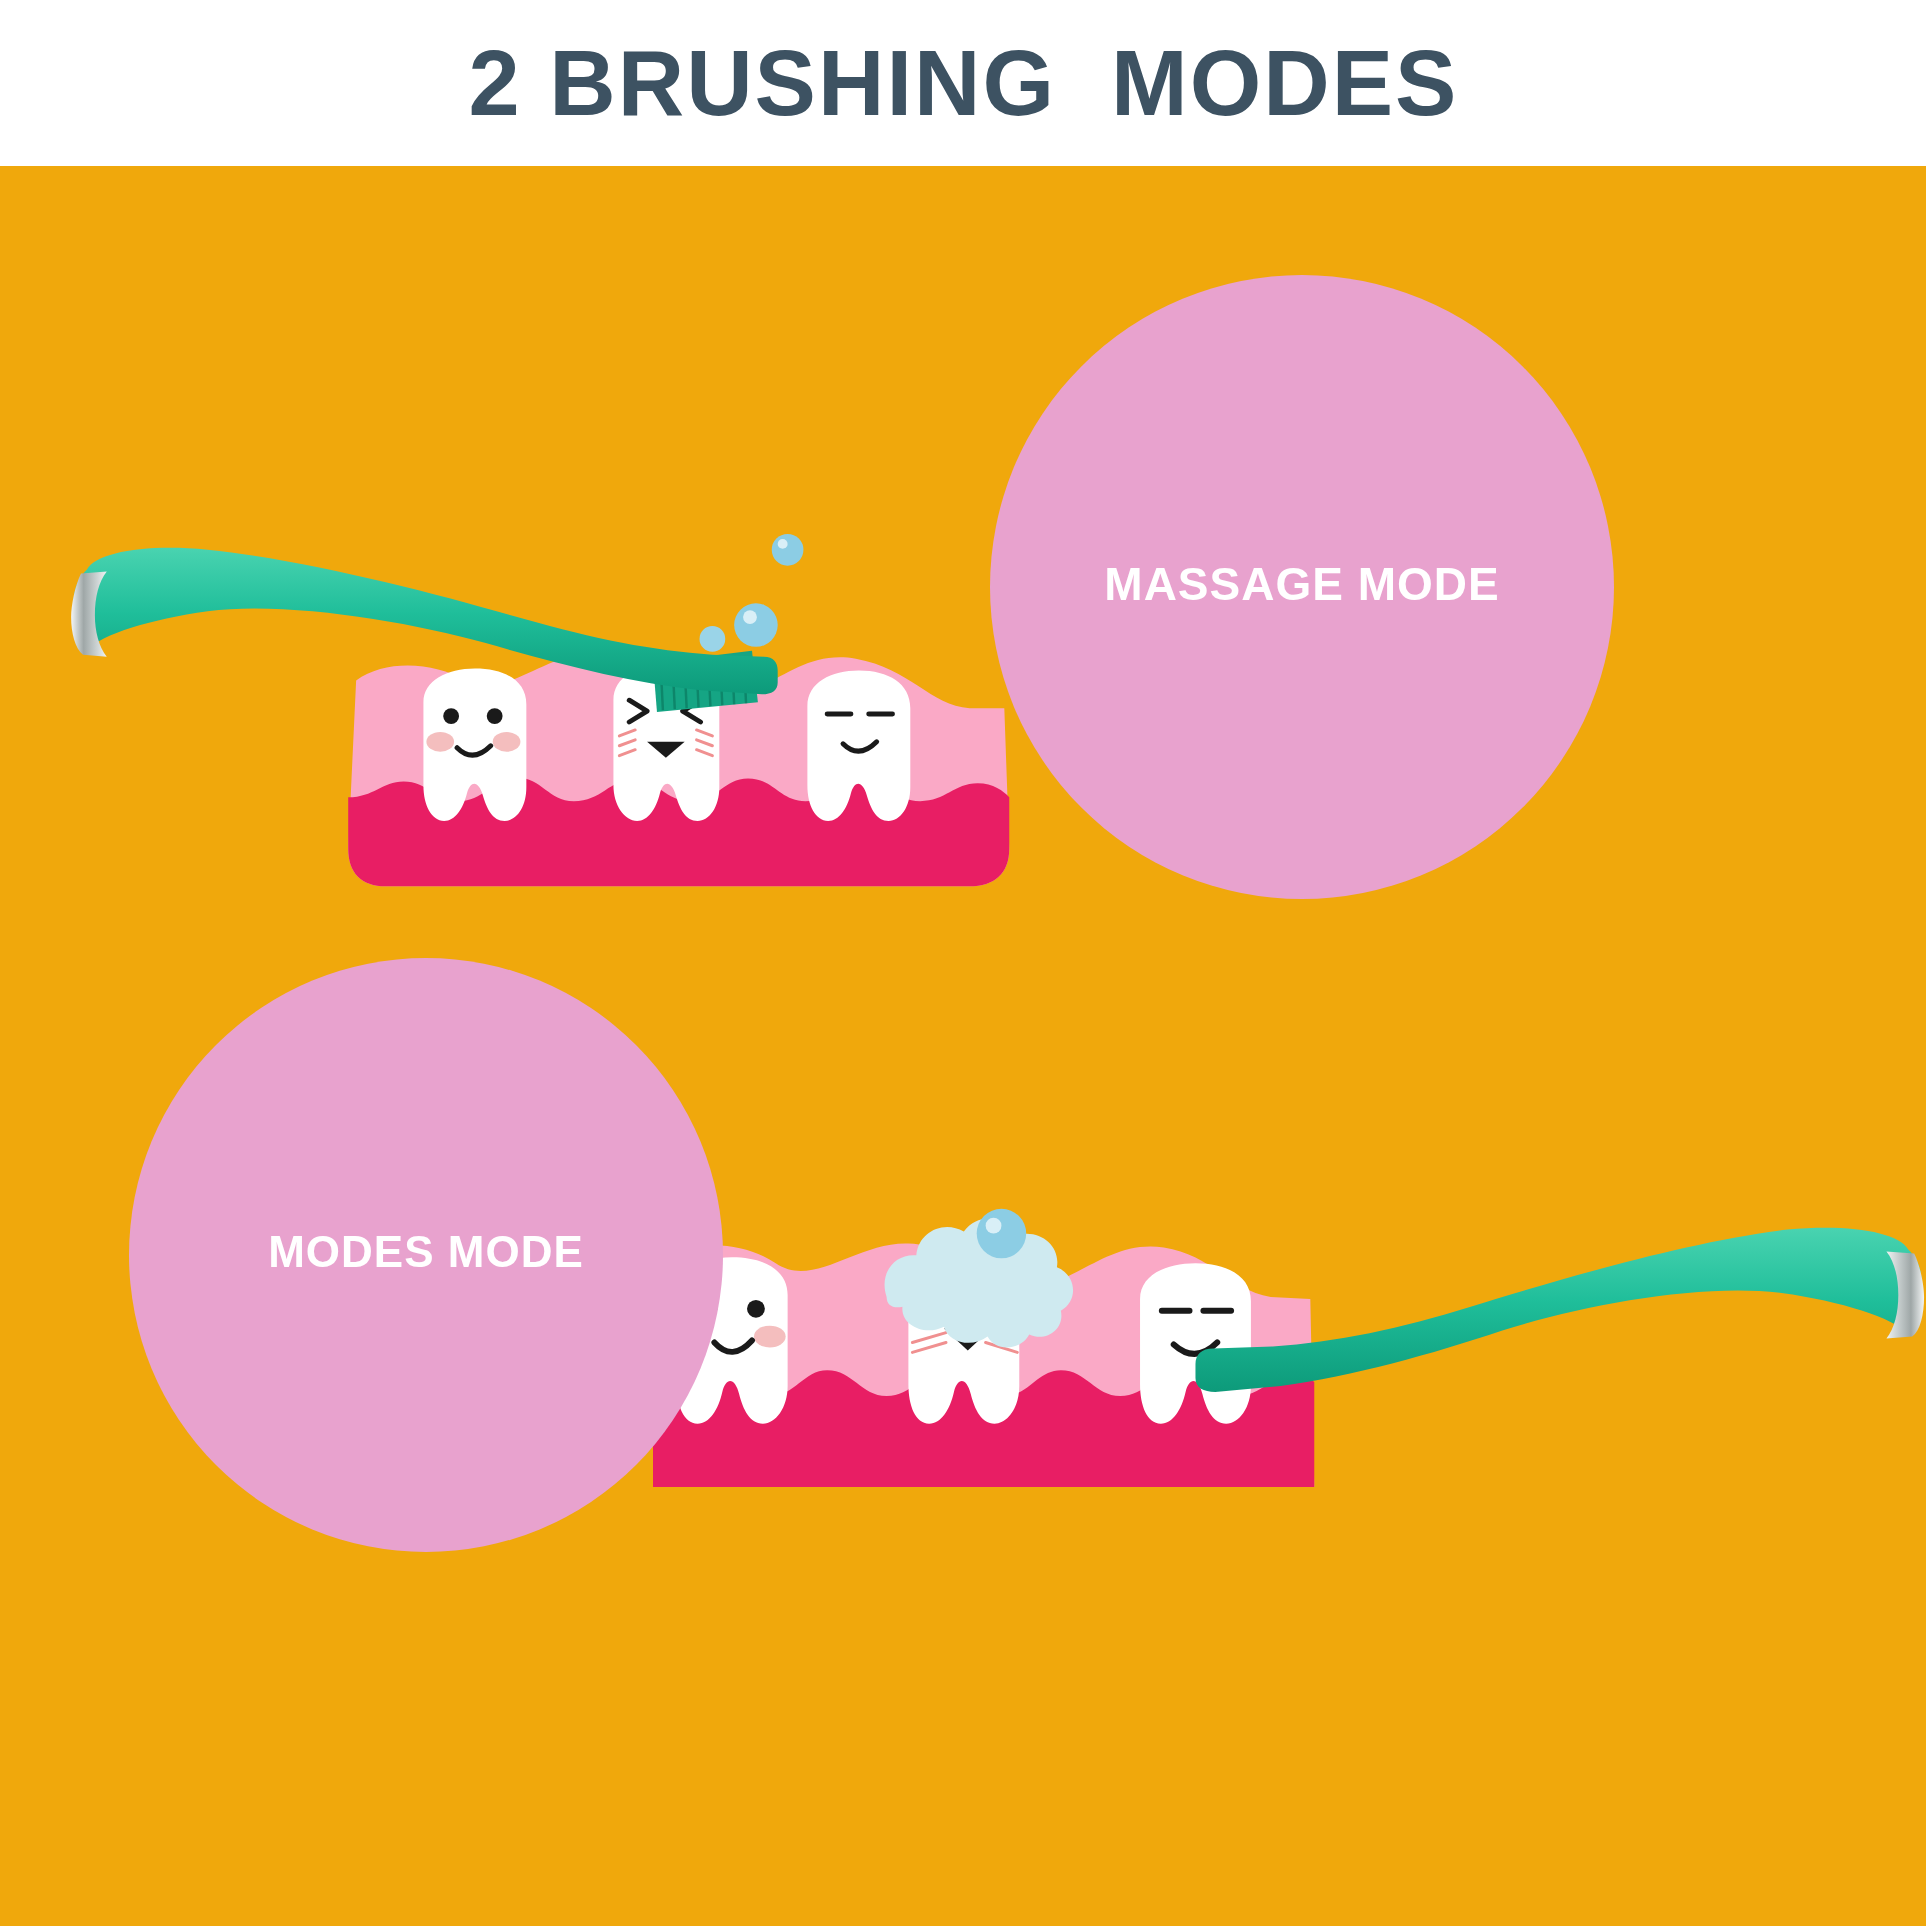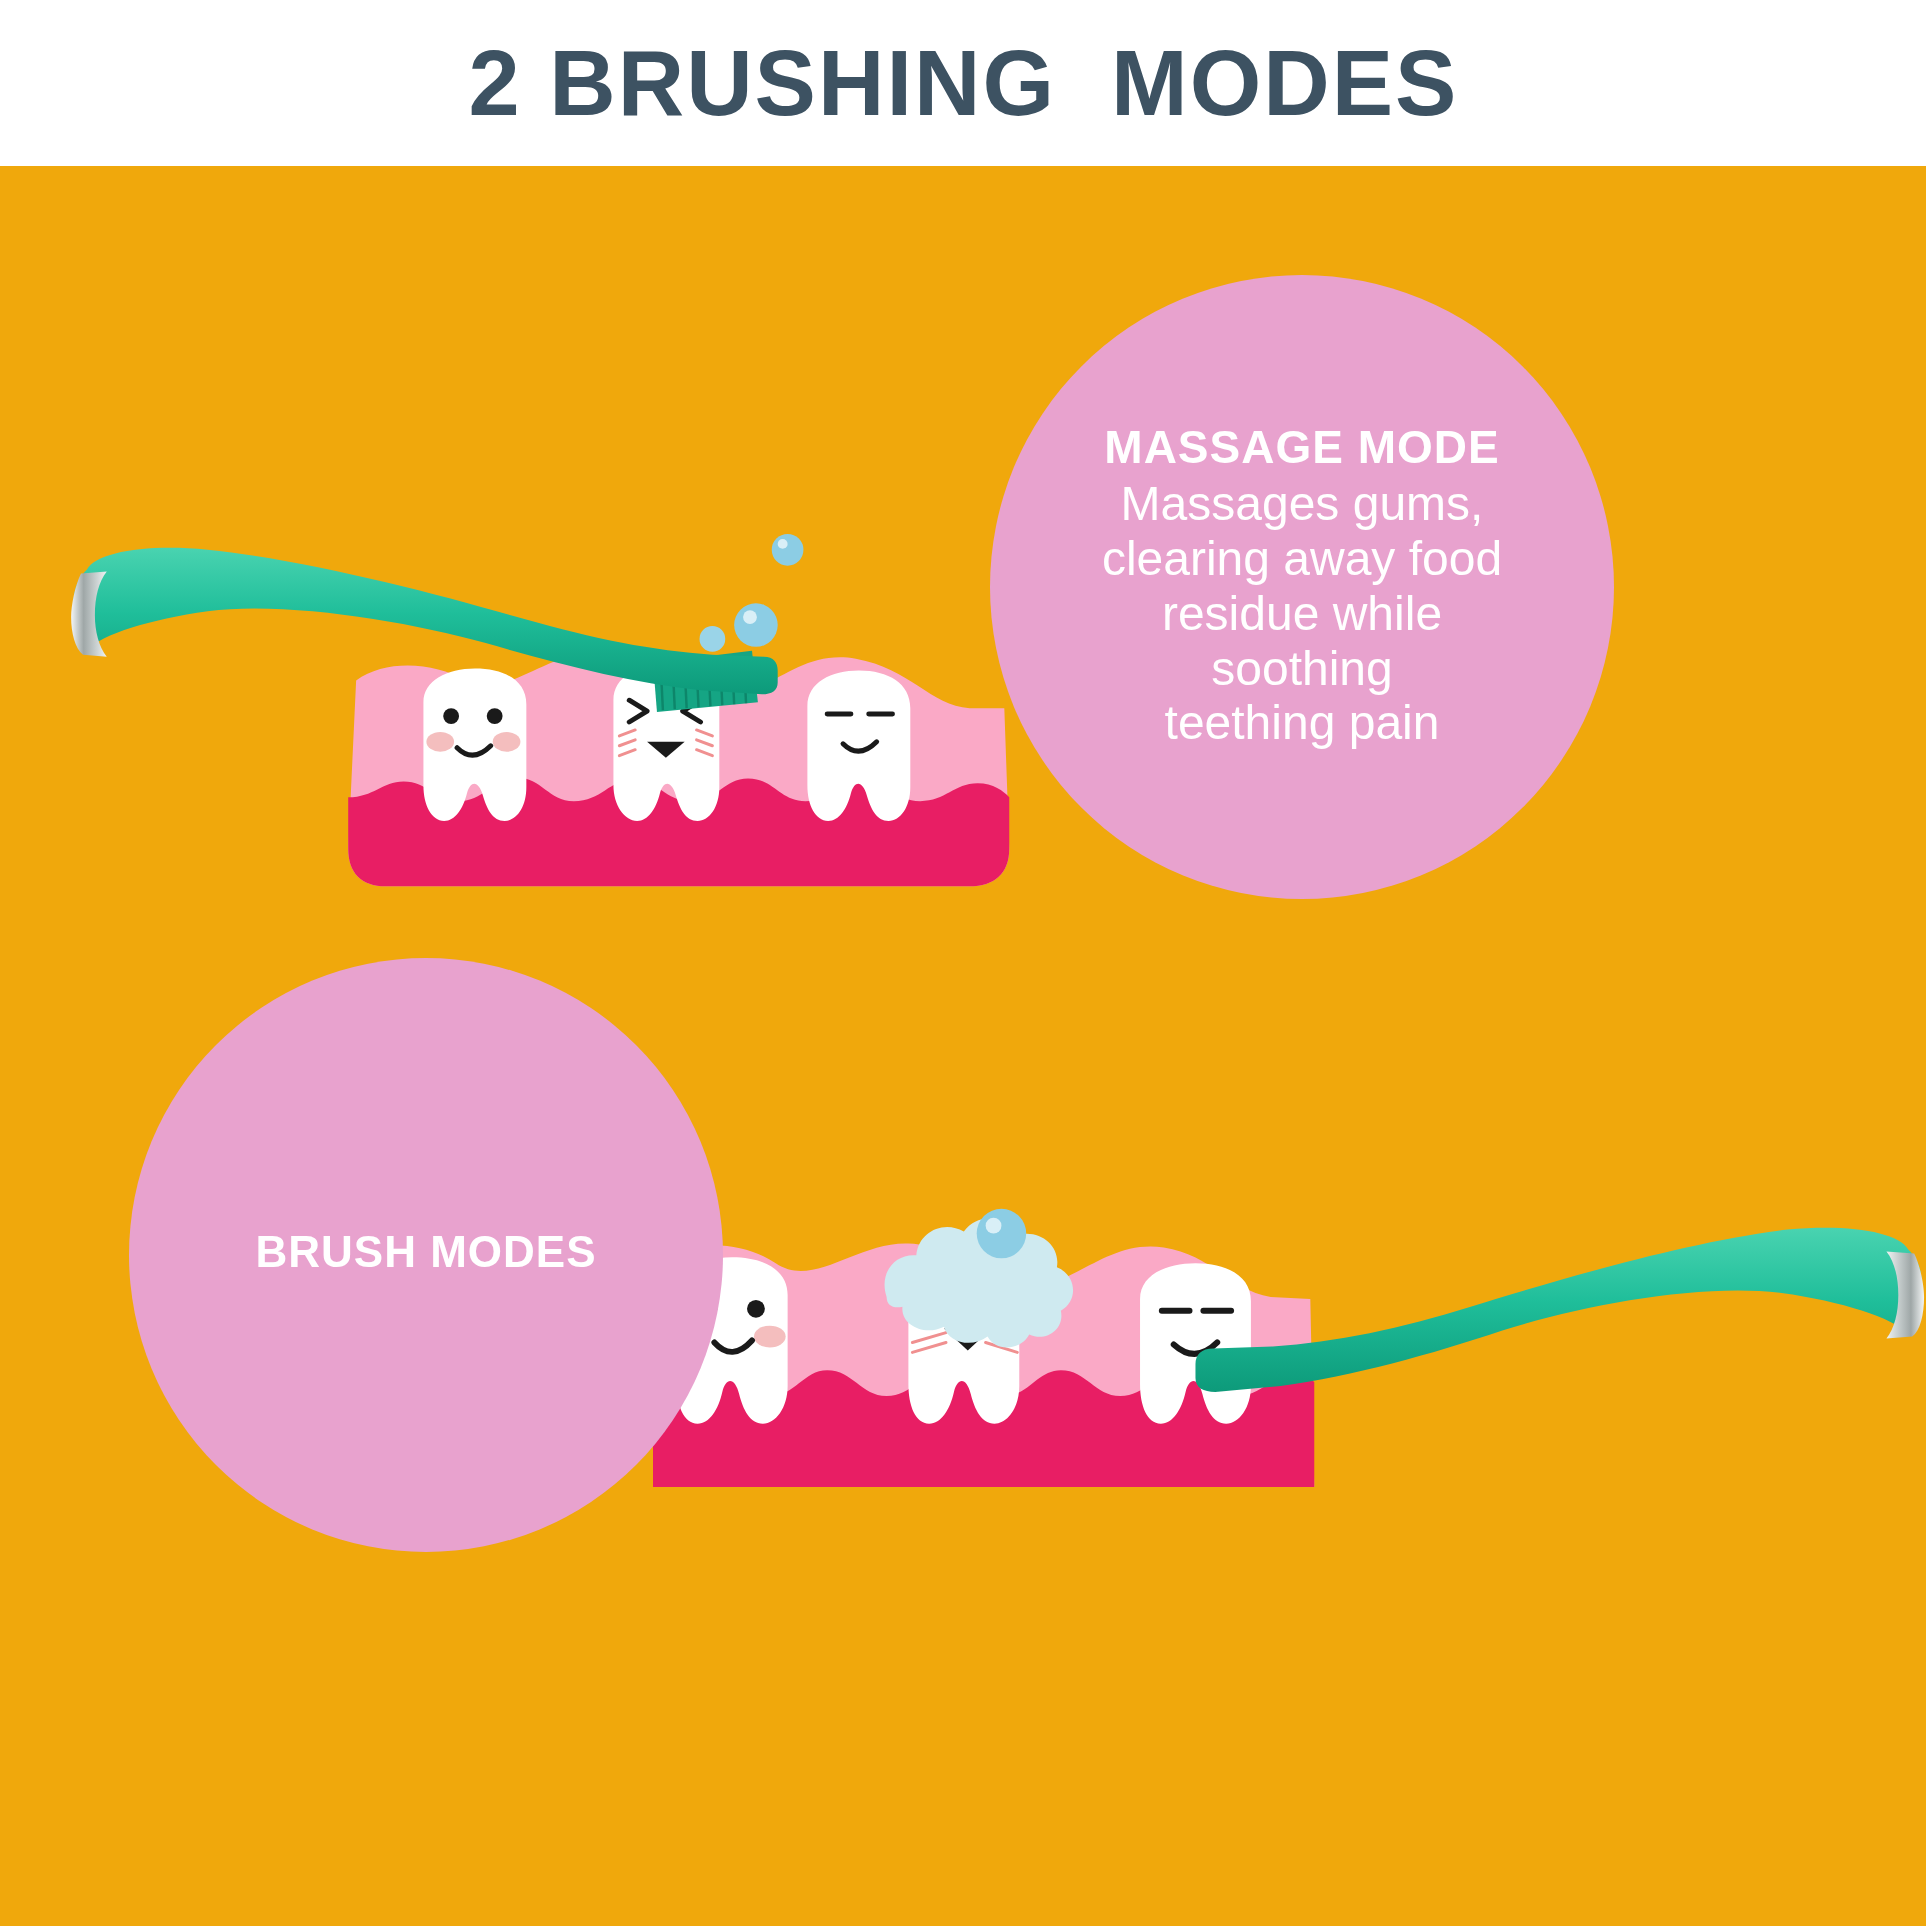--- a/index.html
+++ b/index.html
@@ -387,26 +387,21 @@
                    C 1282 190, 1276 182, 1268 174 Z" fill="url(#tealGradBot)"></path>
 
           <path d="M1274 178 C 1280 190, 1284 210, 1284 222 C 1284 240, 1280 256, 1272 262
                    L 1246 264 C 1254 254, 1258 238, 1258 220 C 1258 202, 1254 186, 1246 176 Z" fill="url(#silverGradBot)"></path>
         </g>
       </svg>
     </div>
 
     <div class="bubble" id="bubble-massage">
       <div class="bubble-title">MASSAGE MODE</div>
-      <div class="bubble-body">Massages gums,
-clearing away food
-residue while
-soothing
-teething pain</div>
     </div>
 
     <div class="bubble" id="bubble-brush">
-      <div class="bubble-title">BRUSH MODES</div>
+      <div class="bubble-title">MODES MODE</div>
     </div>
 
   </div>
 </div>
 
 
 </body></html>

